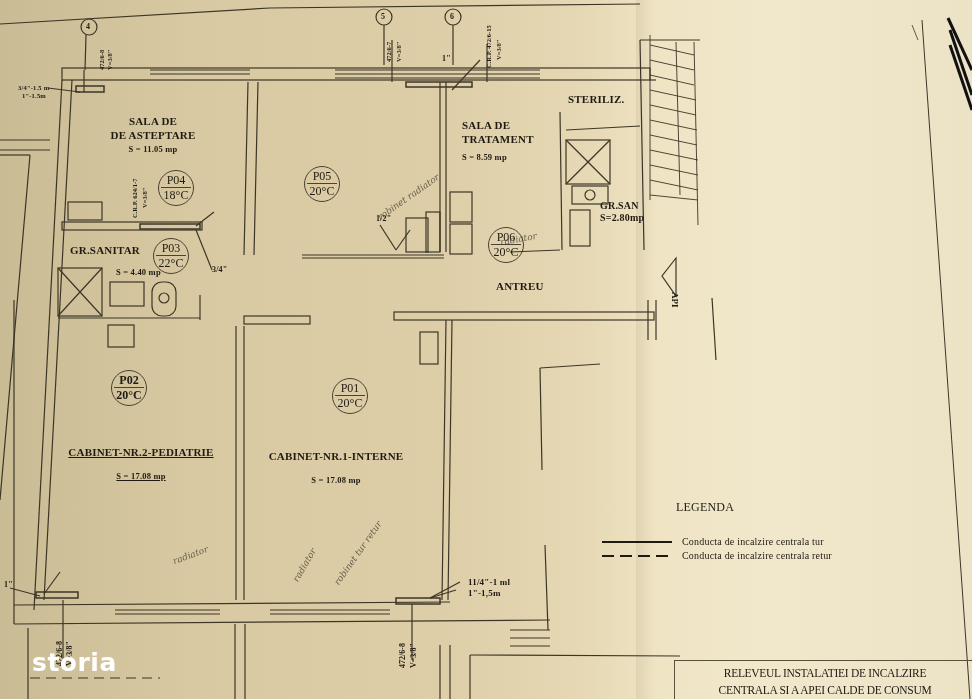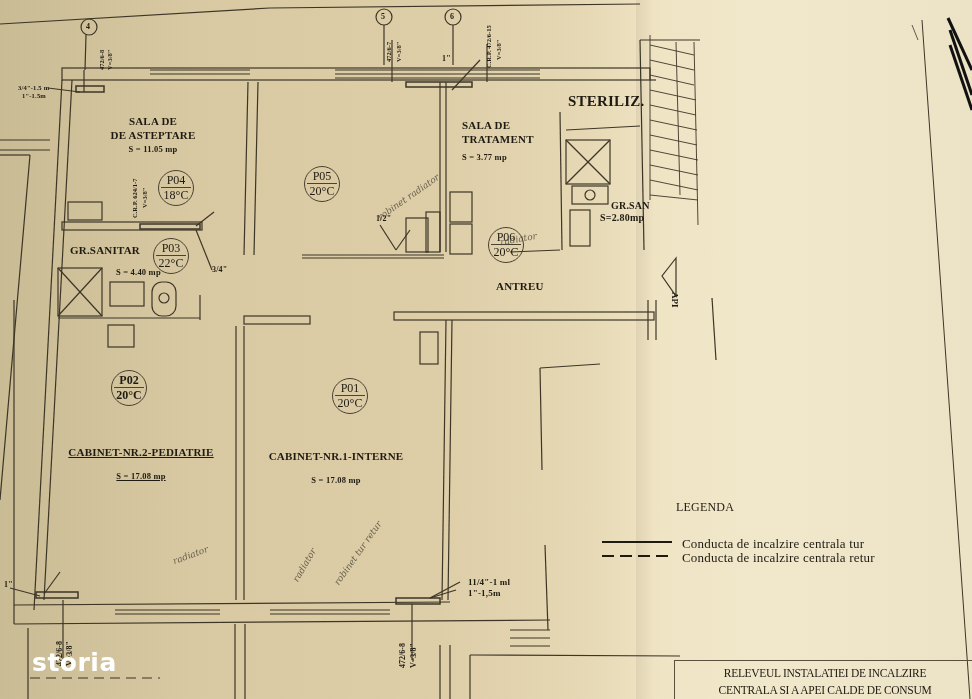--- a/index.html
+++ b/index.html
@@ -11,21 +11,21 @@
   .lbl{position:absolute;font-family:"Liberation Serif",serif;font-weight:bold;white-space:nowrap;color:#1f1b13;letter-spacing:0.2px;}
   .room{font-size:11px;text-align:center;line-height:14px;}
   .area{font-size:8.5px;font-weight:bold;}
   .tag{position:absolute;width:34px;height:34px;border:1px solid #4a4232;border-radius:50%;
        text-align:center;font-size:12px;line-height:14px;font-weight:normal;color:#1f1b13;}
   .tag .c{display:block;border-top:1px solid #4a4232;margin:0 2px;}
   .tag .n{display:block;padding-top:2px;}
   .small{font-size:8px;font-weight:bold;}
   .vert{position:absolute;font-size:7.5px;font-weight:bold;transform:rotate(-90deg);transform-origin:left top;white-space:nowrap;color:#1f1b13;}
   .legend-title{font-size:12px;font-weight:normal;}
-  .legend-item{font-size:13px;font-weight:normal;}
+  .legend-item{font-size:10px;font-weight:normal;}
   .title-block{position:absolute;left:674px;top:660px;width:300px;height:40px;border:1px solid #5a503c;border-right:none;border-bottom:none;}
   .title-text{font-size:11.5px;font-weight:normal;text-align:center;line-height:17px;margin-top:4px;letter-spacing:-0.3px;}
   .watermark{position:absolute;left:32px;top:648px;font-family:"DejaVu Sans",sans-serif;font-weight:bold;font-size:25px;color:#ffffff;letter-spacing:0.5px;}
   .hand{position:absolute;font-family:"DejaVu Serif",serif;font-style:italic;color:#4a4535;font-size:9px;transform:rotate(-35deg);white-space:nowrap;opacity:0.8;}
   .shade{position:absolute;top:0;left:636px;width:18px;height:699px;background:linear-gradient(90deg,rgba(0,0,0,0.06),rgba(0,0,0,0));}
 </style>
 </head>
 <body>
 
 <div class="sheet">
@@ -204,21 +204,21 @@
 </div>
 
 <div class="tag" style="left:304px;top:166px;">
   <span class="n">P05</span>
       <span class="c">20°C</span>
 </div>
 
 <div class="lbl room" style="left:462px;top:118px;text-align:left;">
   <div>SALA DE</div>
   <div>TRATAMENT</div>
-  <div class="area" style="margin-top:4px;">S = 3.77 mp</div>
+  <div class="area" style="margin-top:4px;">S = 8.59 mp</div>
 </div>
 <div class="tag" style="left:488px;top:185px;margin-top:42px;">
   <span class="n">P06</span>
       <span class="c">20°C</span>
 </div>
 
 <div class="lbl room" style="left:70px;top:243px;text-align:left;">
   <div>GR.SANITAR</div>
 </div>
 <div class="lbl area" style="left:116px;top:267px;">S = 4.40 mp</div>
@@ -238,22 +238,22 @@
 
 <div class="tag" style="left:332px;top:378px;">
   <span class="n">P01</span>
       <span class="c">20°C</span>
 </div>
 <div class="lbl room" style="left:256px;top:449px;width:160px;">
   <div>CABINET-NR.1-INTERNE</div>
   <div class="area" style="margin-top:10px;">S = 17.08 mp</div>
 </div>
 
-<span class="lbl" style="left:568px;top:93px;font-size:15px;">STERILIZ.</span>
-<span class="lbl" style="left:600px;top:200px;font-size:10px;margin-left:11px;">GR.SAN</span>
+<span class="lbl" style="left:568px;top:93px;font-size:11px;">STERILIZ.</span>
+<span class="lbl" style="left:600px;top:200px;font-size:10px;">GR.SAN</span>
 <span class="lbl" style="left:600px;top:212px;font-size:10px;">S=2.80mp</span>
 <span class="lbl" style="left:496px;top:280px;font-size:11px;">ANTREU</span>
 <span class="vert" style="left:680px;top:292px;font-size:9px;transform:rotate(90deg);">API</span>
 
 <span class="lbl small" style="left:18px;top:84px;font-size:6.5px;">3/4"-1.5 m</span>
 <span class="lbl small" style="left:22px;top:92px;font-size:6.5px;">1"-1.5m</span>
 <span class="vert" style="left:98px;top:70px;font-size:6.5px;">472/6-8</span>
 <span class="vert" style="left:106px;top:70px;font-size:6.5px;">V=3/8"</span>
 <span class="vert" style="left:385px;top:62px;font-size:6.5px;">472/6-7</span>
 <span class="vert" style="left:395px;top:62px;font-size:6.5px;">V=3/8"</span>

